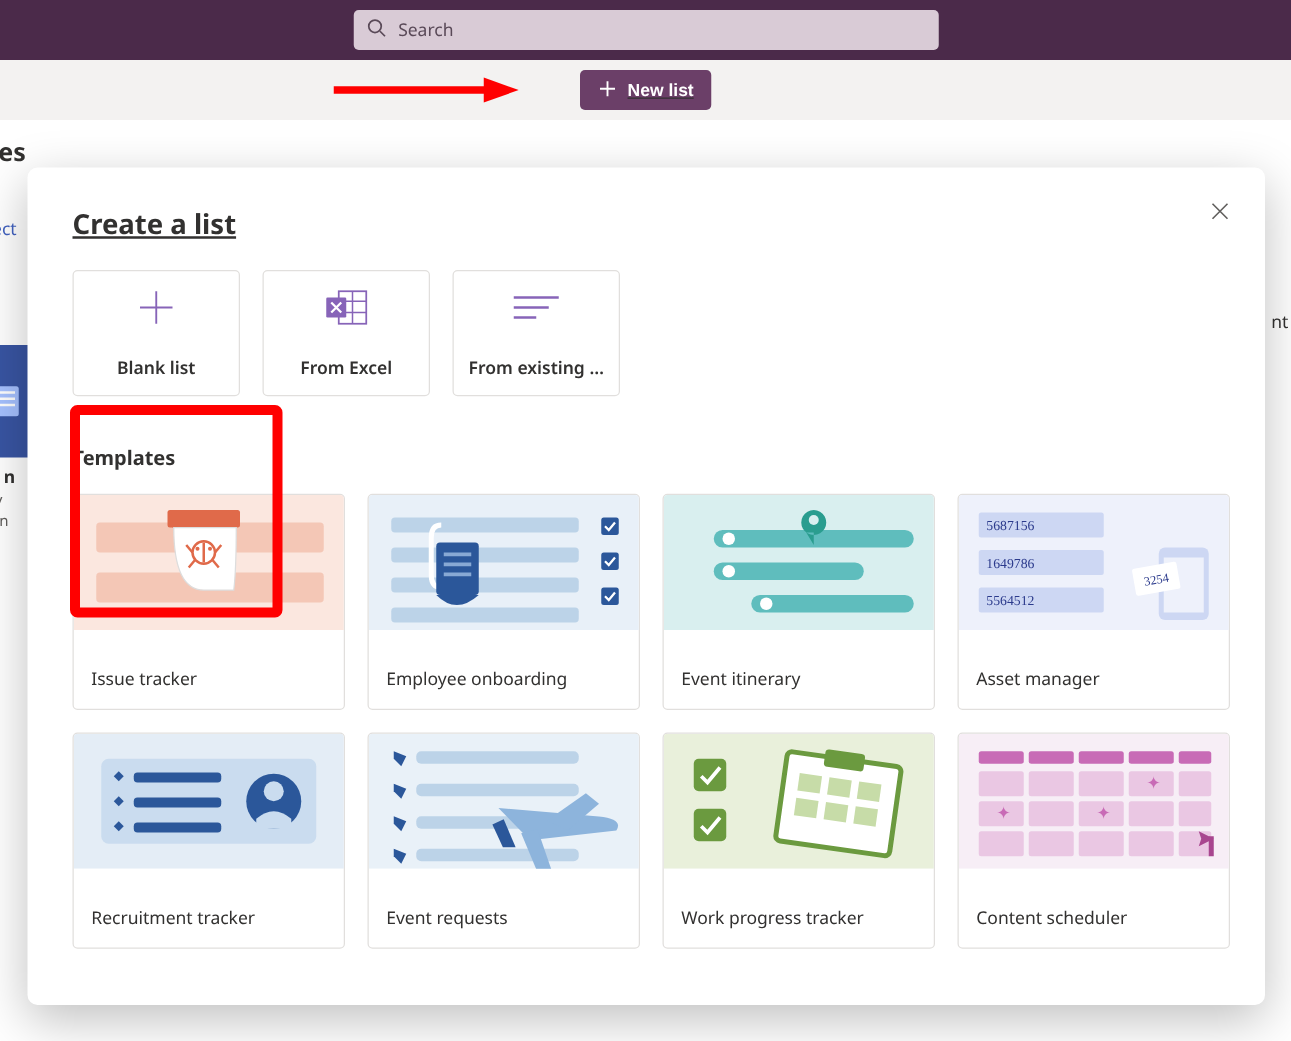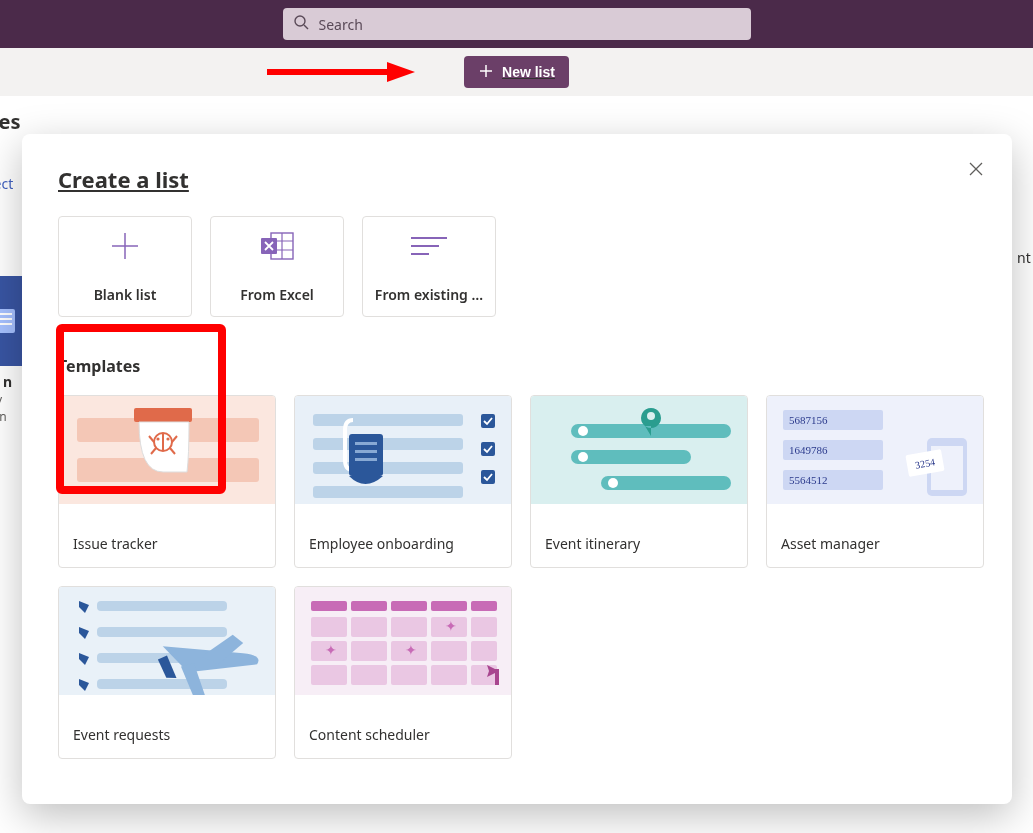--- a/index.html
+++ b/index.html
@@ -224,20 +224,38 @@
         <text x="22" y="58" font-size="11" fill="#2b3a8c" font-family="Segoe UI">1649786</text>
         <text x="22" y="88" font-size="11" fill="#2b3a8c" font-family="Segoe UI">5564512</text>
         <rect x="160" y="42" width="40" height="58" rx="5" fill="#cdd7f3"></rect>
         <rect x="164" y="50" width="32" height="44" fill="#eef1fb"></rect>
         <rect x="140" y="56" width="36" height="22" rx="2" fill="#fff" transform="rotate(-10 158 67)"></rect>
         <text x="148" y="71" font-size="10" fill="#2b3a8c" font-family="Segoe UI" transform="rotate(-10 158 67)">3254</text>
       </svg>
       <div class="cap">Asset manager</div>
     </div>
 
+    <div class="tmpl">
+      <svg class="art" viewBox="0 0 218 108">
+        <rect width="218" height="108" fill="#e4edf6"></rect>
+        <rect x="22" y="20" width="172" height="68" rx="6" fill="#cadcef"></rect>
+        <circle cx="160" cy="54" r="22" fill="#2b579a"></circle>
+        <circle cx="160" cy="46" r="8" fill="#cadcef"></circle>
+        <path d="M146 68 q14 -12 28 0 v8 h-28 z" fill="#cadcef"></path>
+        <g fill="#2b579a">
+          <polygon points="32,34 36,30 40,34 36,38"></polygon>
+          <polygon points="32,54 36,50 40,54 36,58"></polygon>
+          <polygon points="32,74 36,70 40,74 36,78"></polygon>
+        </g>
+        <rect x="48" y="31" width="70" height="8" rx="3" fill="#2b579a"></rect>
+        <rect x="48" y="51" width="70" height="8" rx="3" fill="#2b579a"></rect>
+        <rect x="48" y="71" width="70" height="8" rx="3" fill="#2b579a"></rect>
+      </svg>
+      <div class="cap">Recruitment tracker</div>
+    </div>
 
     <div class="tmpl">
       <svg class="art" viewBox="0 0 218 108">
         <rect width="218" height="108" fill="#e9f1f8"></rect>
         <g fill="#2b579a">
             <path d="M20 20 l0 -6 l10 4 l-4 8 z"></path>
             <path d="M20 46 l0 -6 l10 4 l-4 8 z"></path>
             <path d="M20 72 l0 -6 l10 4 l-4 8 z"></path>
             <path d="M20 98 l0 -6 l10 4 l-4 8 z"></path>
           </g>
@@ -248,20 +266,42 @@
         <g transform="translate(110,30) rotate(12)">
           <path d="M0 30 L80 20 Q100 18 96 28 L30 50 Z" fill="#8db4dc"></path>
           <path d="M40 32 L66 4 L78 10 L58 36 Z" fill="#8db4dc"></path>
           <path d="M34 40 L52 70 L40 72 L22 46 Z" fill="#8db4dc"></path>
           <path d="M6 38 L20 58 L10 60 L-2 44 Z" fill="#2b579a"></path>
         </g>
       </svg>
       <div class="cap">Event requests</div>
     </div>
 
+    <div class="tmpl">
+      <svg class="art" viewBox="0 0 218 108">
+        <rect width="218" height="108" fill="#e9f0db"></rect>
+        <rect x="24" y="20" width="26" height="26" rx="4" fill="#6b9a3f"></rect>
+          <path d="M30 34 l5 5 l10 -12" stroke="#fff" stroke-width="3" fill="none"></path>
+        <rect x="24" y="60" width="26" height="26" rx="4" fill="#6b9a3f"></rect>
+          <path d="M30 74 l5 5 l10 -12" stroke="#fff" stroke-width="3" fill="none"></path>
+        <g transform="translate(100,8) rotate(8)">
+          <rect x="0" y="6" width="92" height="72" rx="4" fill="#fff" stroke="#6b9a3f" stroke-width="4"></rect>
+          <rect x="30" y="0" width="32" height="14" rx="3" fill="#6b9a3f"></rect>
+          <g fill="#c7dca8">
+            <rect x="12" y="22" width="18" height="14"></rect>
+              <rect x="36" y="22" width="18" height="14"></rect>
+              <rect x="60" y="22" width="18" height="14"></rect>
+            <rect x="12" y="42" width="18" height="14"></rect>
+              <rect x="36" y="42" width="18" height="14"></rect>
+              <rect x="60" y="42" width="18" height="14"></rect>
+          </g>
+        </g>
+      </svg>
+      <div class="cap">Work progress tracker</div>
+    </div>
 
     <div class="tmpl">
       <svg class="art" viewBox="0 0 218 108">
         <rect width="218" height="108" fill="#f7eef6"></rect>
         <g fill="#c86bb6">
           <rect x="16" y="14" width="36" height="10" rx="2"></rect>
             <rect x="56" y="14" width="36" height="10" rx="2"></rect>
             <rect x="96" y="14" width="36" height="10" rx="2"></rect>
             <rect x="136" y="14" width="36" height="10" rx="2"></rect>
             <rect x="176" y="14" width="26" height="10" rx="2"></rect>

